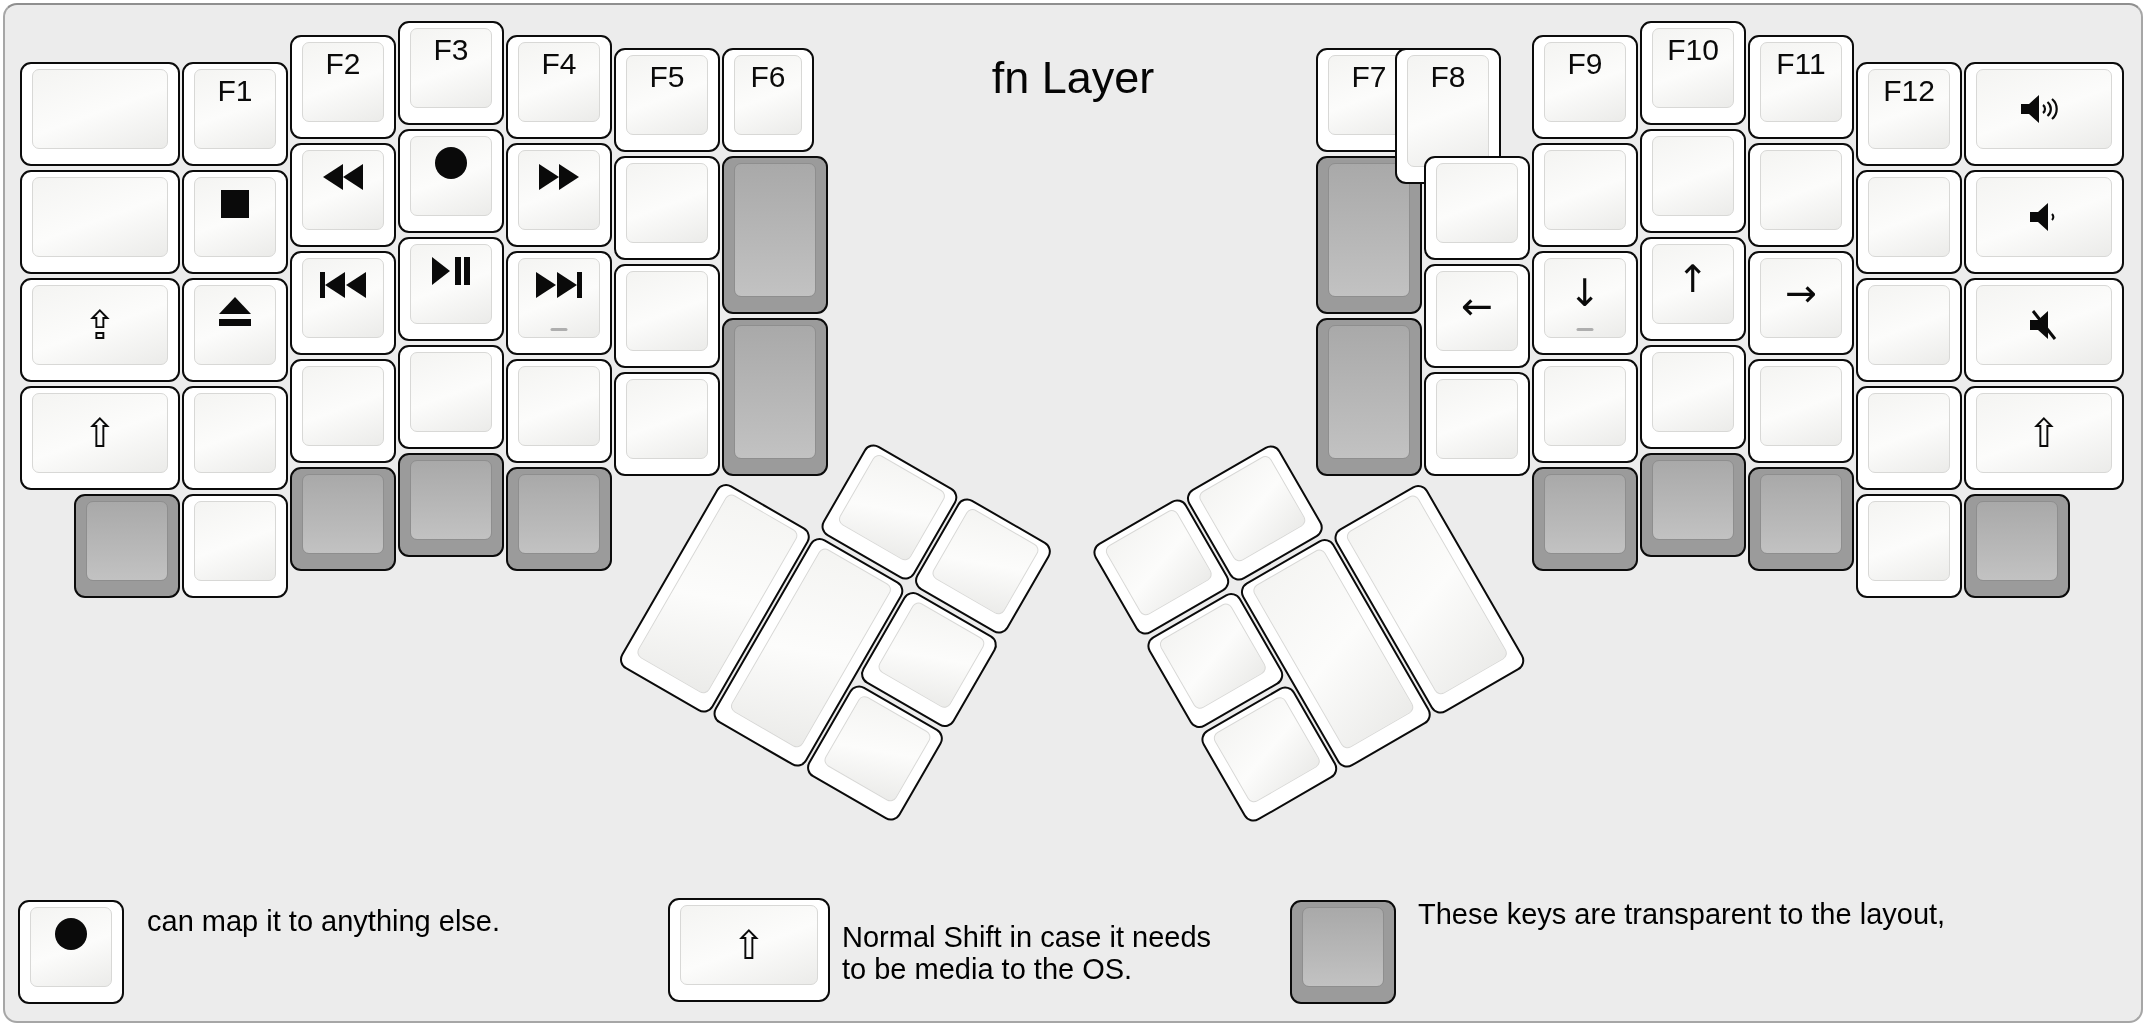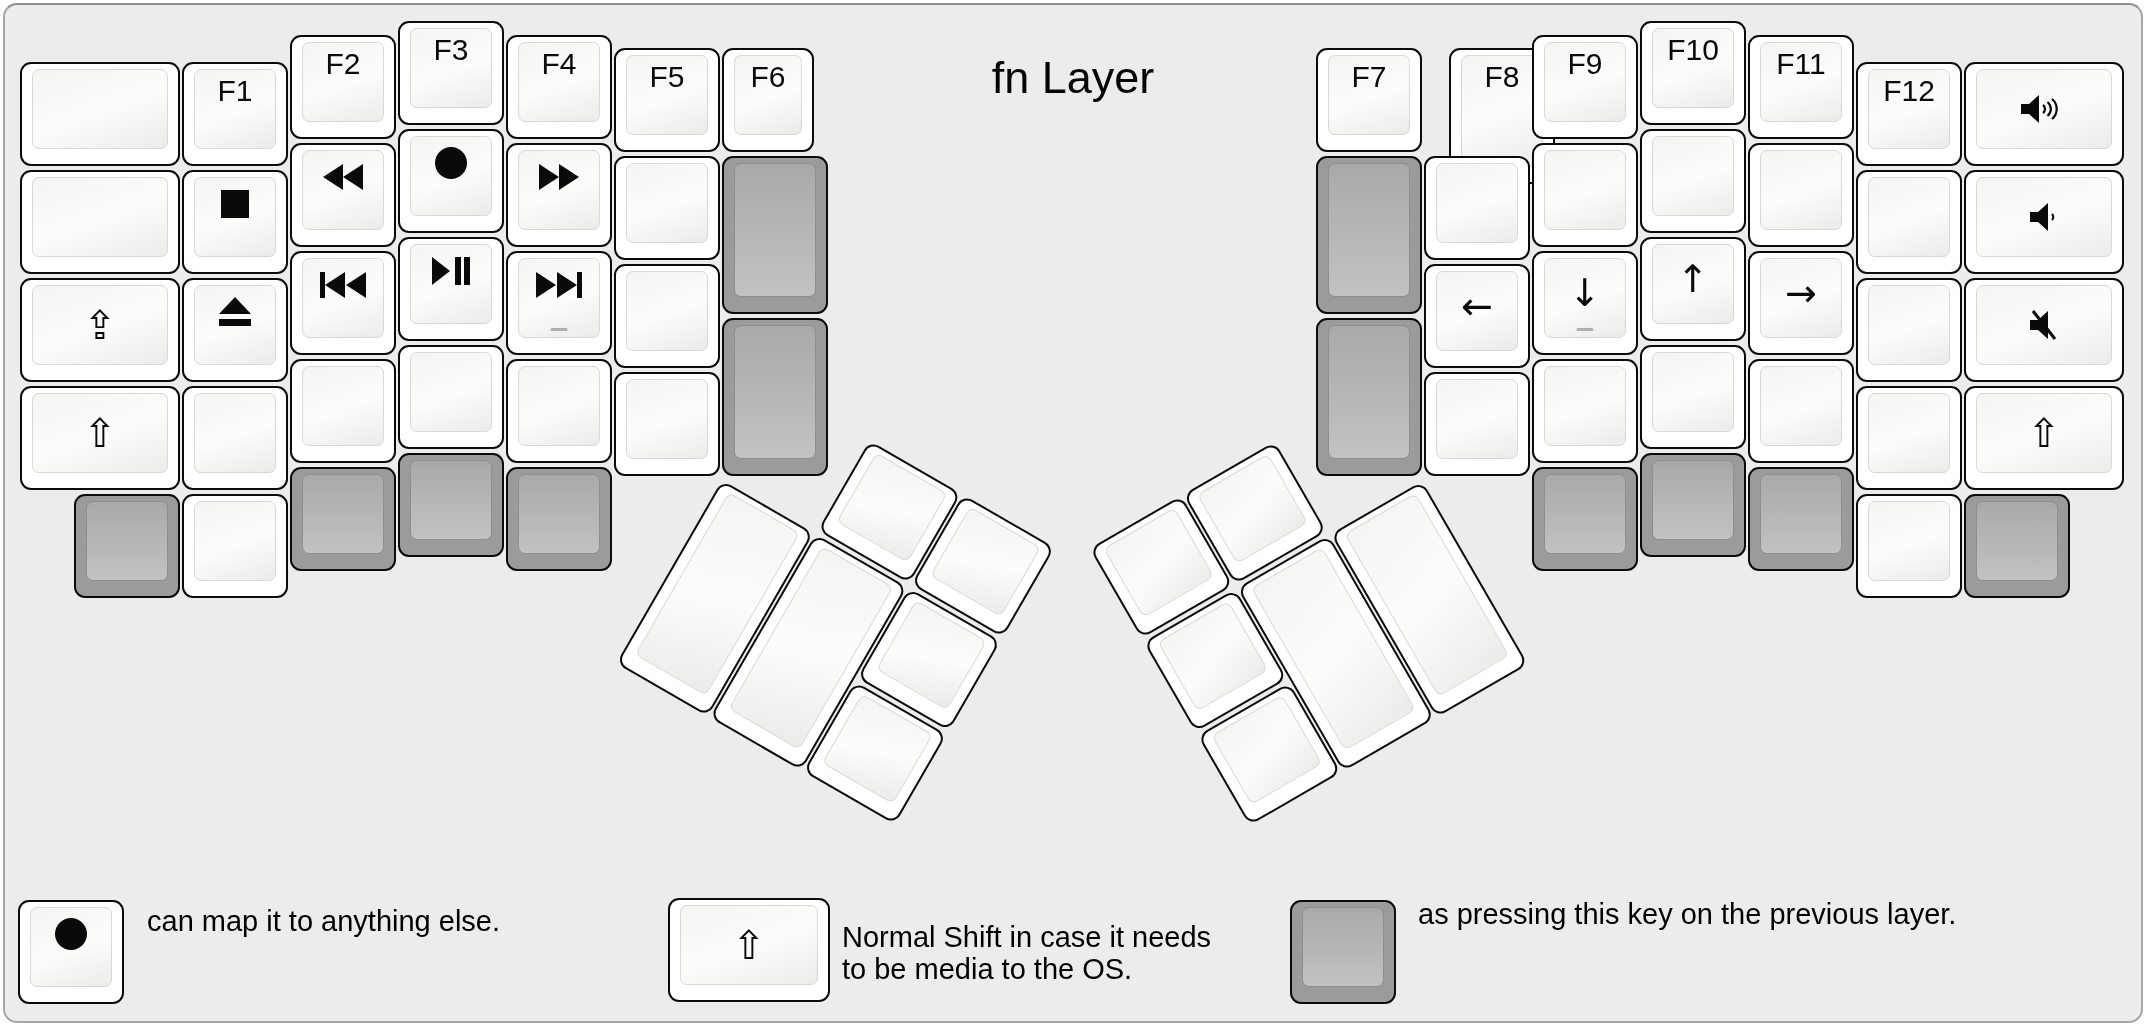--- a/index.html
+++ b/index.html
@@ -210,21 +210,21 @@
         <div class="cap">
           <span class="lab fn">F7</span>
         </div>
       </div>
       <div class="key gray" style="left: 1311px; top: 151px; width: 106px; height: 158px;">
         <div class="cap"></div>
       </div>
       <div class="key gray" style="left: 1311px; top: 313px; width: 106px; height: 158px;">
         <div class="cap"></div>
       </div>
-      <div class="key" style="left: 1444px; top: 43px; width: 106px; height: 136px;">
+      <div class="key" style="left: 1390px; top: 43px; width: 106px; height: 136px;">
         <div class="cap">
           <span class="lab fn">F8</span>
         </div>
       </div>
       <div class="key" style="left: 1419px; top: 151px; width: 106px; height: 104px;">
         <div class="cap"></div>
       </div>
       <div class="key" style="left: 1419px; top: 259px; width: 106px; height: 104px;">
         <div class="cap">
           <span class="lab g38">←</span>
@@ -413,17 +413,17 @@
         <div class="legend-text" style="left: 837px; top: 916px;">
           <div>Normal Shift in case it needs</div>
           <div>to be media to the OS.</div>
         </div>
       </div>
       <div>
         <div class="key gray" style="left: 1285px; top: 895px; width: 106px; height: 104px;">
           <div class="cap"></div>
         </div>
         <div class="legend-text" style="left: 1413px; top: 893px;">
-          <div>as pressing this key on the previous layer.</div>
+          <div>These keys are transparent to the layout,</div>
         </div>
       </div>
     </div>
 </div>
 
 </body></html>

